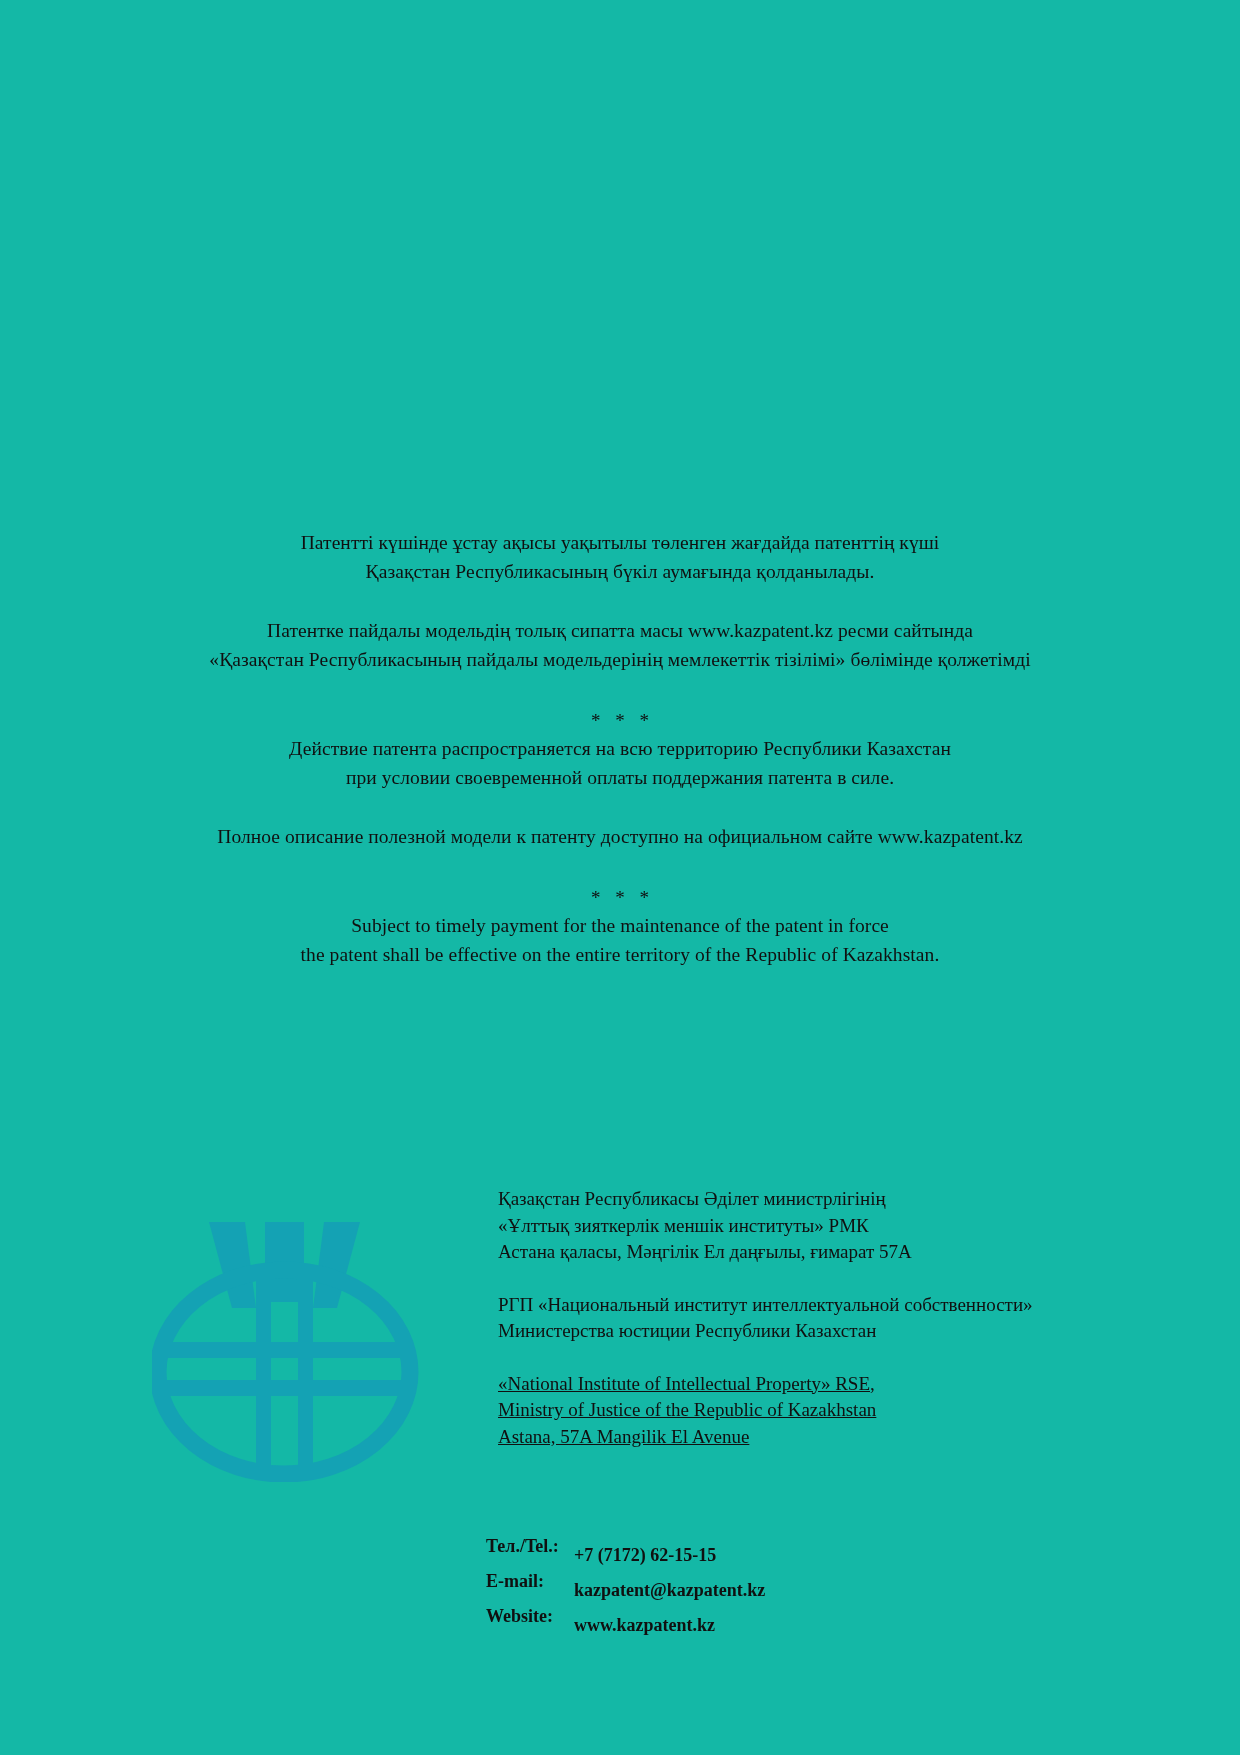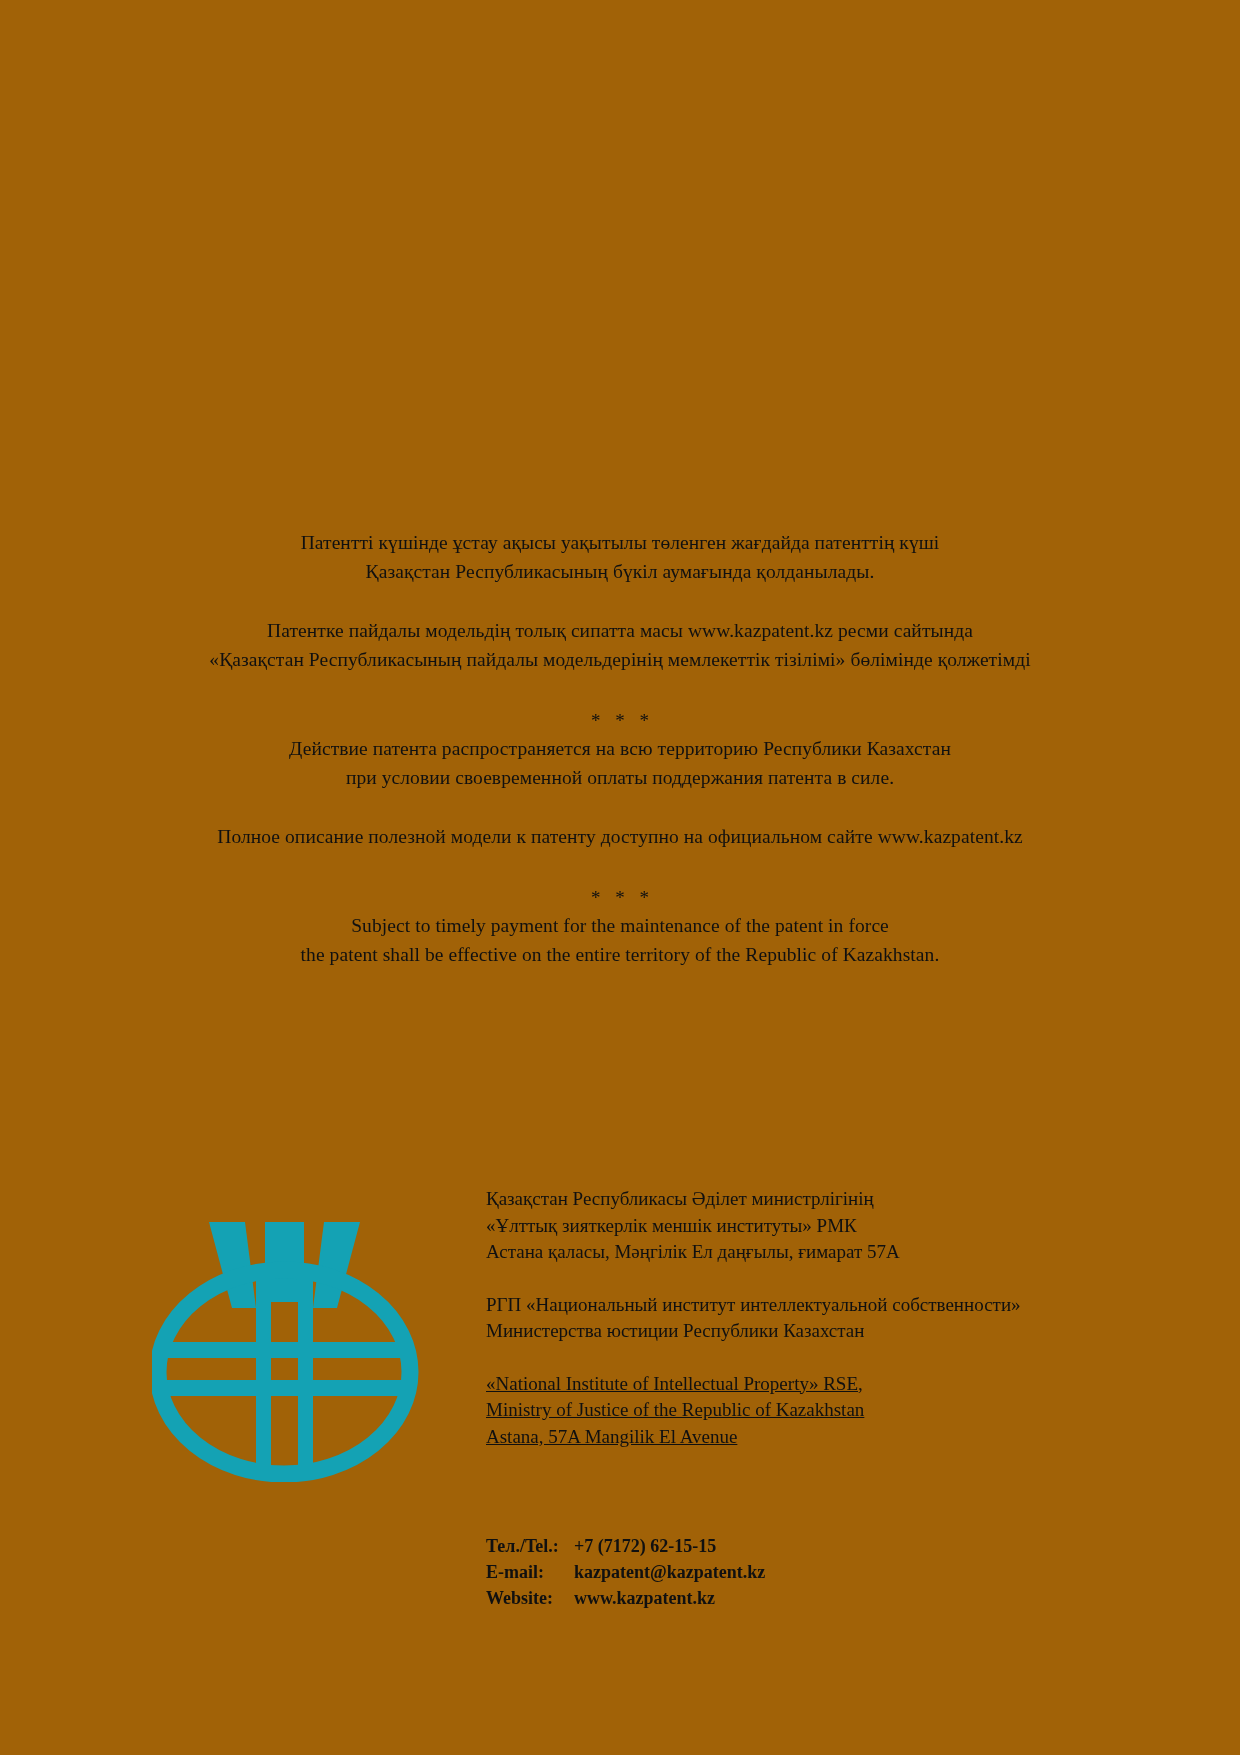--- a/index.html
+++ b/index.html
@@ -15,21 +15,21 @@
     font-family: "Liberation Serif", "DejaVu Serif", serif;
     color: #101010;
     overflow: hidden;
   }
 
   .page {
     position: absolute;
     inset: 0;
     width: 1240px;
     height: 1755px;
-    background: #a16207;
+    background: #14b8a6;
   }
 
   
   .notices {
     position: absolute;
     left: 120px;
     top: 528px;
     width: 1000px;
     text-align: center;
   }
@@ -87,21 +87,21 @@
     width: 640px;
   }
 
   .org-line {
     display: block;
     font-size: 19px;
     line-height: 26.5px;
     white-space: nowrap;
   }
 
-  .org-group { margin: 0 0 26px 0; }
+  .org-group { margin: 0 0 26px 12px; }
   .org-group:last-child { margin-bottom: 0; text-decoration: underline; }
 
   
   .contacts {
     position: absolute;
     left: 486px;
     top: 1533px;
     width: 500px;
   }
 
@@ -113,20 +113,21 @@
     font-weight: bold;
   }
 
   .contact-label {
     width: 88px;
     flex: 0 0 88px;
   }
 
   .contact-value {
     flex: 1 1 auto;
+    margin-top: 9px;
   }
 </style>
 </head>
 <body>
 
 <div class="page">
 
   <div class="notices">
 
     <div class="para">

